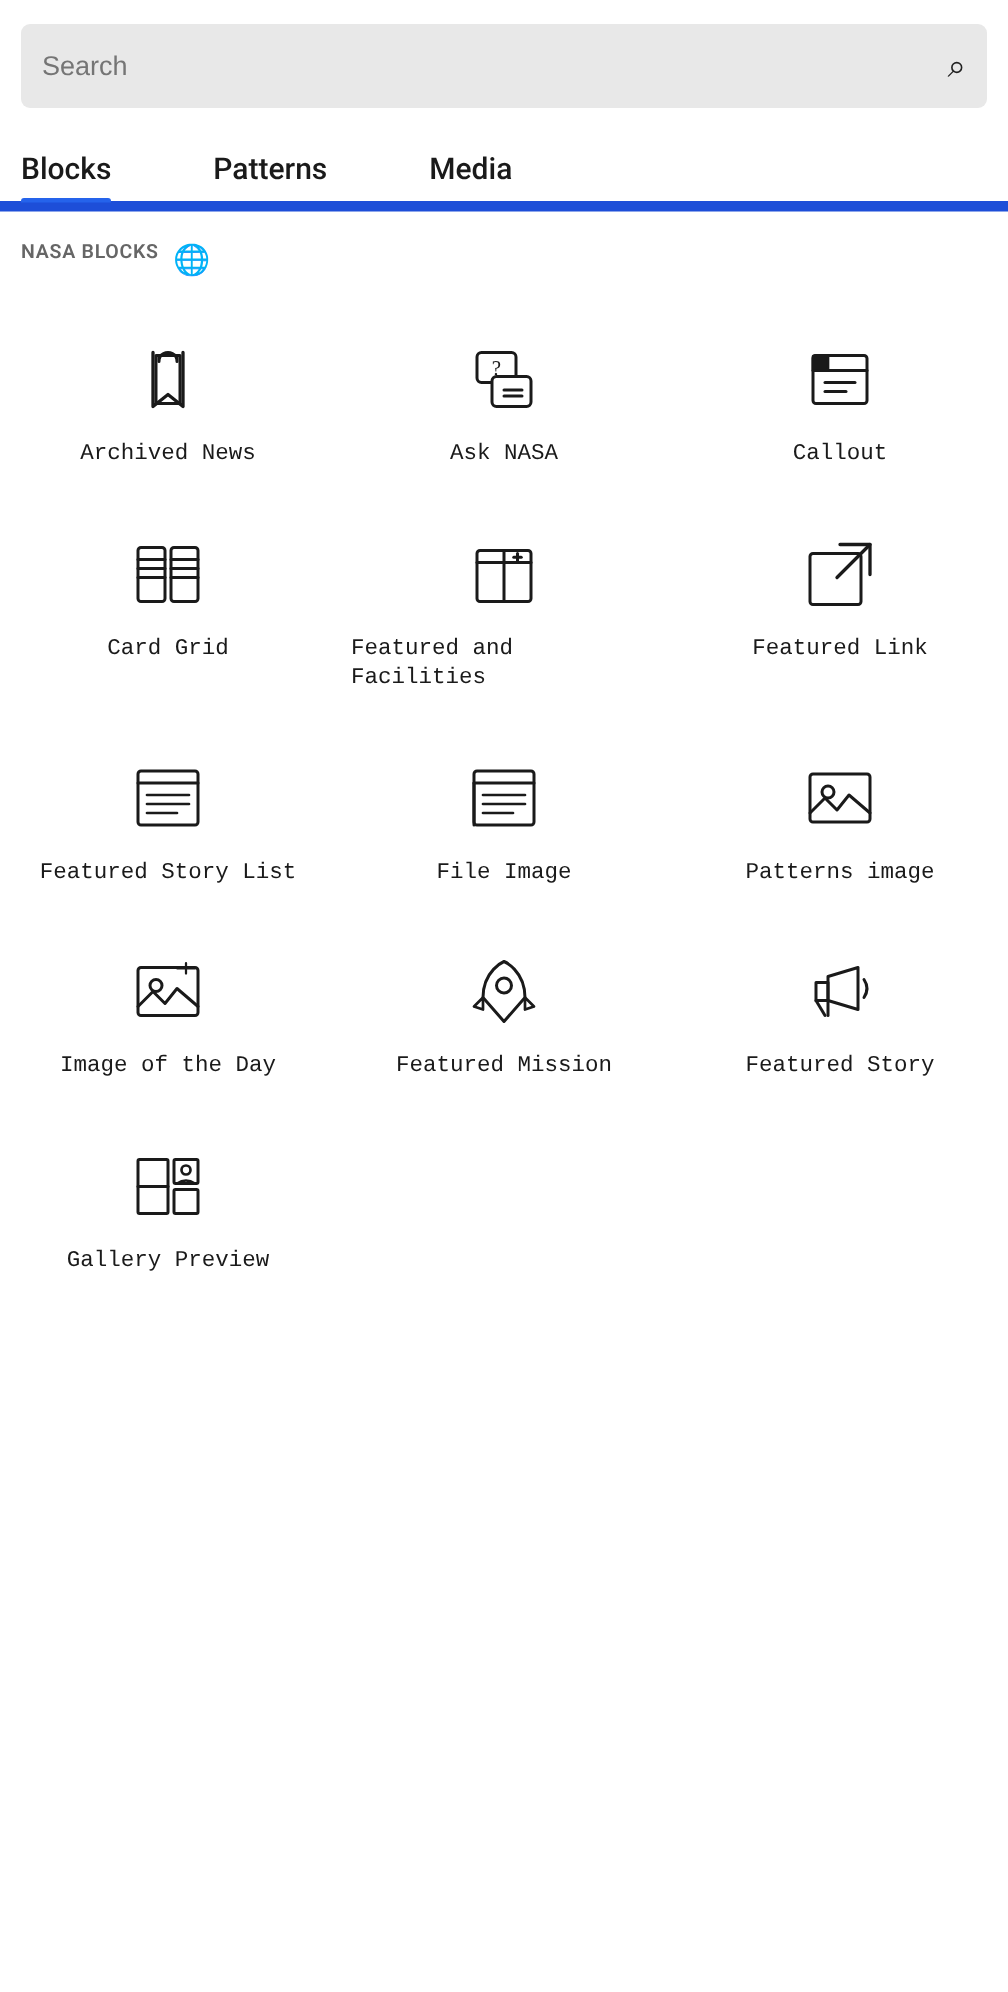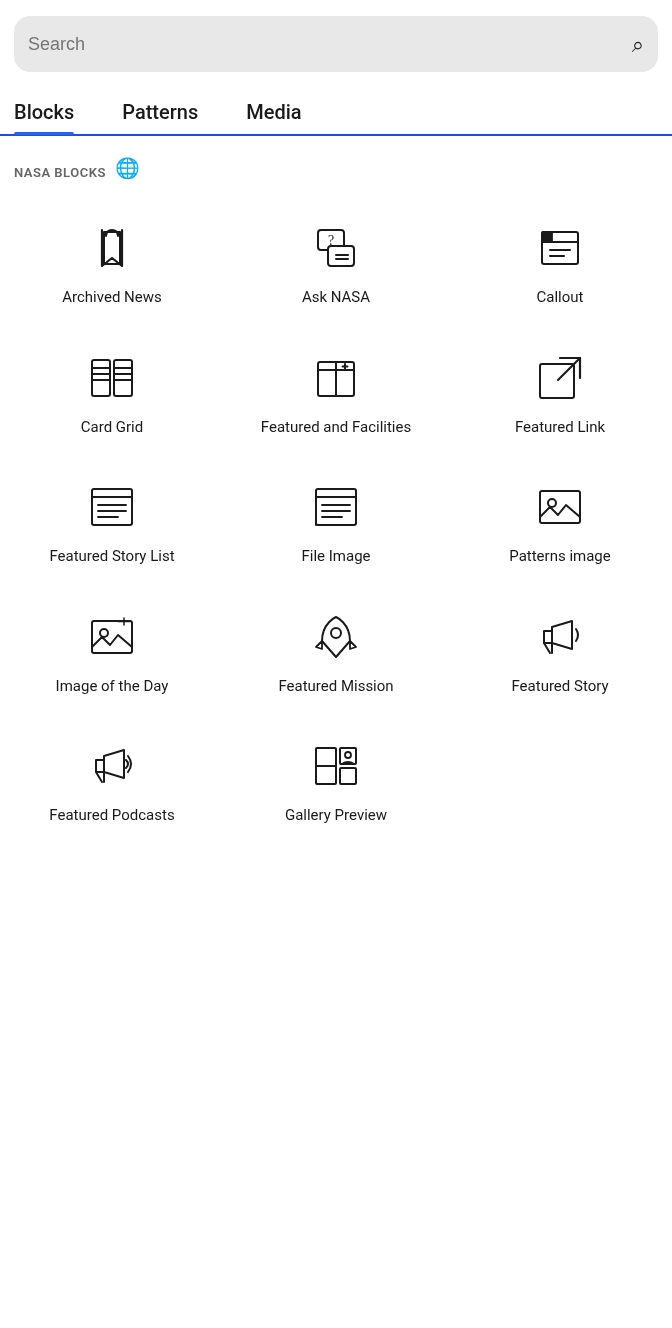--- a/index.html
+++ b/index.html
@@ -12,21 +12,21 @@
       font-family: -apple-system, BlinkMacSystemFont, 'Segoe UI', Roboto, sans-serif;
       background: #fff;
       width: 672px;
       min-height: 1328px;
       color: #1a1a1a;
     }
 
     .search-bar {
       background: #e8e8e8;
       margin: 16px 14px 0;
-      border-radius: 16px;
+      border-radius: 6px;
       display: flex;
       align-items: center;
       padding: 0 14px;
       height: 56px;
     }
 
     .search-input {
       flex: 1;
       background: transparent;
       border: none;
@@ -37,21 +37,22 @@
 
     .search-icon {
       font-size: 22px;
       color: #222;
     }
 
     .tabs {
       display: flex;
       padding: 0 14px;
       margin-top: 18px;
-      border-bottom: 2px solid #1d4ed8;
+      border-bottom: 7px solid #1d4ed8;
+      gap: 20px;
     }
 
     .tab {
       font-size: 20px;
       font-weight: 500;
       padding: 10px 0;
       margin-right: 48px;
       cursor: pointer;
       color: #1a1a1a;
       position: relative;
@@ -63,21 +64,21 @@
       bottom: -1px;
       left: 0;
       right: 0;
       height: 3px;
       background: #2563eb;
       border-radius: 2px 2px 0 0;
     }
 
     .section-header {
       display: flex;
-      align-items: flex-end;
+      align-items: flex-start;
       gap: 10px;
       padding: 20px 14px 8px;
       color: #666;
       font-size: 13px;
       font-weight: 600;
       letter-spacing: 0.5px;
       text-transform: uppercase;
     }
 
     .globe-icon {
@@ -117,20 +118,21 @@
       stroke-linecap: round;
       stroke-linejoin: round;
     }
 
     .block-label {
       font-size: 15px;
       font-weight: 400;
       text-align: left;
       line-height: 1.3;
       color: #1a1a1a;
+      font-family: Liberation Mono, monospace;
     }
   </style>
 </head>
 <body>
 
 <div class="search-bar">
   <input class="search-input" type="text" placeholder="Search" style="">
   <span class="search-icon">⌕</span>
 </div>
 
@@ -301,34 +303,20 @@
         <path d="M8 18 L8 30 L16 30 L16 18 Z" fill="none" stroke="#1a1a1a" stroke-width="2"></path>
         <path d="M16 14 L36 8 L36 36 L16 30 Z" fill="none" stroke="#1a1a1a" stroke-width="2"></path>
         <line x1="8" y1="30" x2="14" y2="40" stroke="#1a1a1a" stroke-width="2"></line>
         <line x1="16" y1="30" x2="16" y2="40" stroke="#1a1a1a" stroke-width="2"></line>
         <path d="M40 16 Q44 22 40 28" fill="none" stroke="#1a1a1a" stroke-width="2"></path>
       </svg>
     </div>
     <span class="block-label">Featured Story</span>
   </div>
 
-  <div class="block-item">
-    <div class="block-icon">
-      <svg viewBox="0 0 48 48">
-
-        <path d="M8 18 L8 30 L16 30 L16 18 Z" fill="none" stroke="#1a1a1a" stroke-width="2"></path>
-        <path d="M16 14 L36 8 L36 36 L16 30 Z" fill="none" stroke="#1a1a1a" stroke-width="2"></path>
-        <line x1="8" y1="30" x2="14" y2="40" stroke="#1a1a1a" stroke-width="2"></line>
-        <line x1="16" y1="30" x2="16" y2="40" stroke="#1a1a1a" stroke-width="2"></line>
-        <path d="M40 14 Q46 22 40 30" fill="none" stroke="#1a1a1a" stroke-width="2"></path>
-        <path d="M38 18 Q42 22 38 26" fill="none" stroke="#1a1a1a" stroke-width="2"></path>
-      </svg>
-    </div>
-    <span class="block-label">Featured Podcasts</span>
-  </div>
 
   <div class="block-item">
     <div class="block-icon">
       <svg viewBox="0 0 48 48">
 
         <rect x="4" y="6" width="20" height="36" rx="1" fill="none" stroke="#1a1a1a" stroke-width="2"></rect>
         <line x1="4" y1="24" x2="24" y2="24" stroke="#1a1a1a" stroke-width="2"></line>
         <rect x="28" y="6" width="16" height="16" rx="1" fill="none" stroke="#1a1a1a" stroke-width="2"></rect>
 
         <circle cx="36" cy="13" r="3" fill="none" stroke="#1a1a1a" stroke-width="1.8"></circle>

